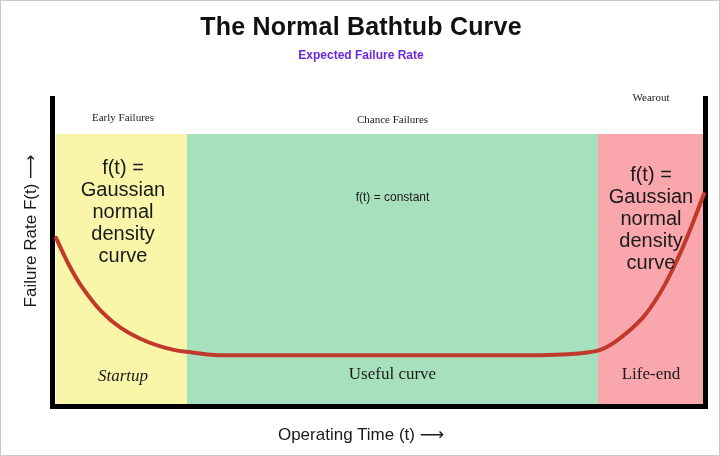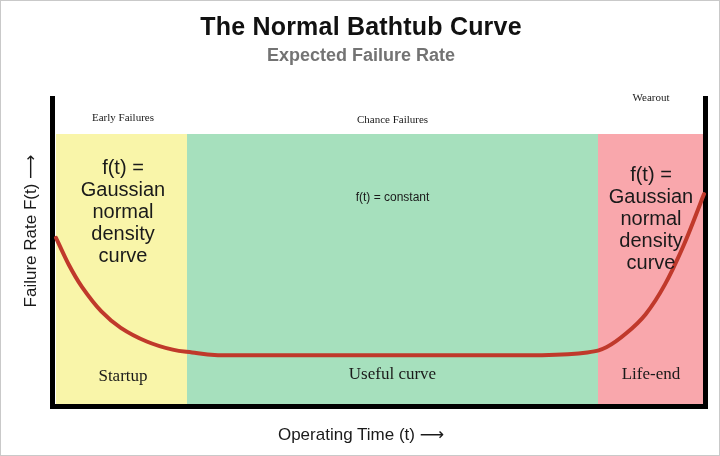--- a/index.html
+++ b/index.html
@@ -30,22 +30,22 @@
     font-family: "Liberation Sans", sans-serif;
     font-weight: bold;
     font-size: 25px;
     color: #111111;
     letter-spacing: 0.2px;
     line-height: 30px;
   }
   .title-sub {
     font-family: "Liberation Sans", sans-serif;
     font-weight: bold;
-    font-size: 18px;
-    color: #737373;
+    font-size: 12px;
+    color: #6d28d9;
     line-height: 24px;
     margin-top: 2px;
   }
 
   
   .plot {
     position: absolute;
     left: 55px;
     top: 133px;
     width: 648px;
@@ -126,21 +126,21 @@
 
   
   .botlabel {
     position: absolute;
     font-family: "Liberation Serif", serif;
     font-size: 17px;
     color: #1a1a1a;
     text-align: center;
     z-index: 3;
   }
-  .botlabel-startup { left: 58px;  top: 365px; width: 128px; }
+  .botlabel-startup { left: 58px;  top: 365px; width: 128px; font-style: italic; }
   .botlabel-useful  { left: 186px; top: 363px; width: 411px; }
   .botlabel-lifeend { left: 597px; top: 363px; width: 106px; }
 
   
   .ylabel-wrap {
     position: absolute;
     left: -86px;
     top: 220px;
     width: 230px;
     text-align: center;

